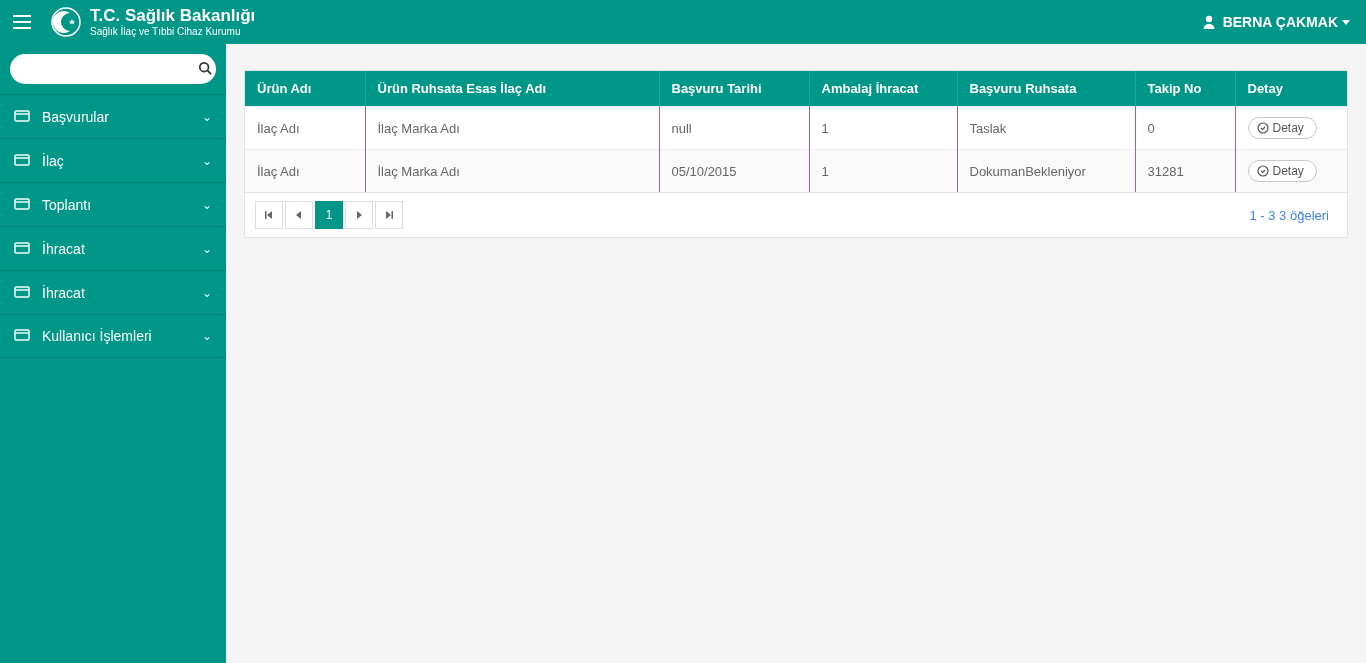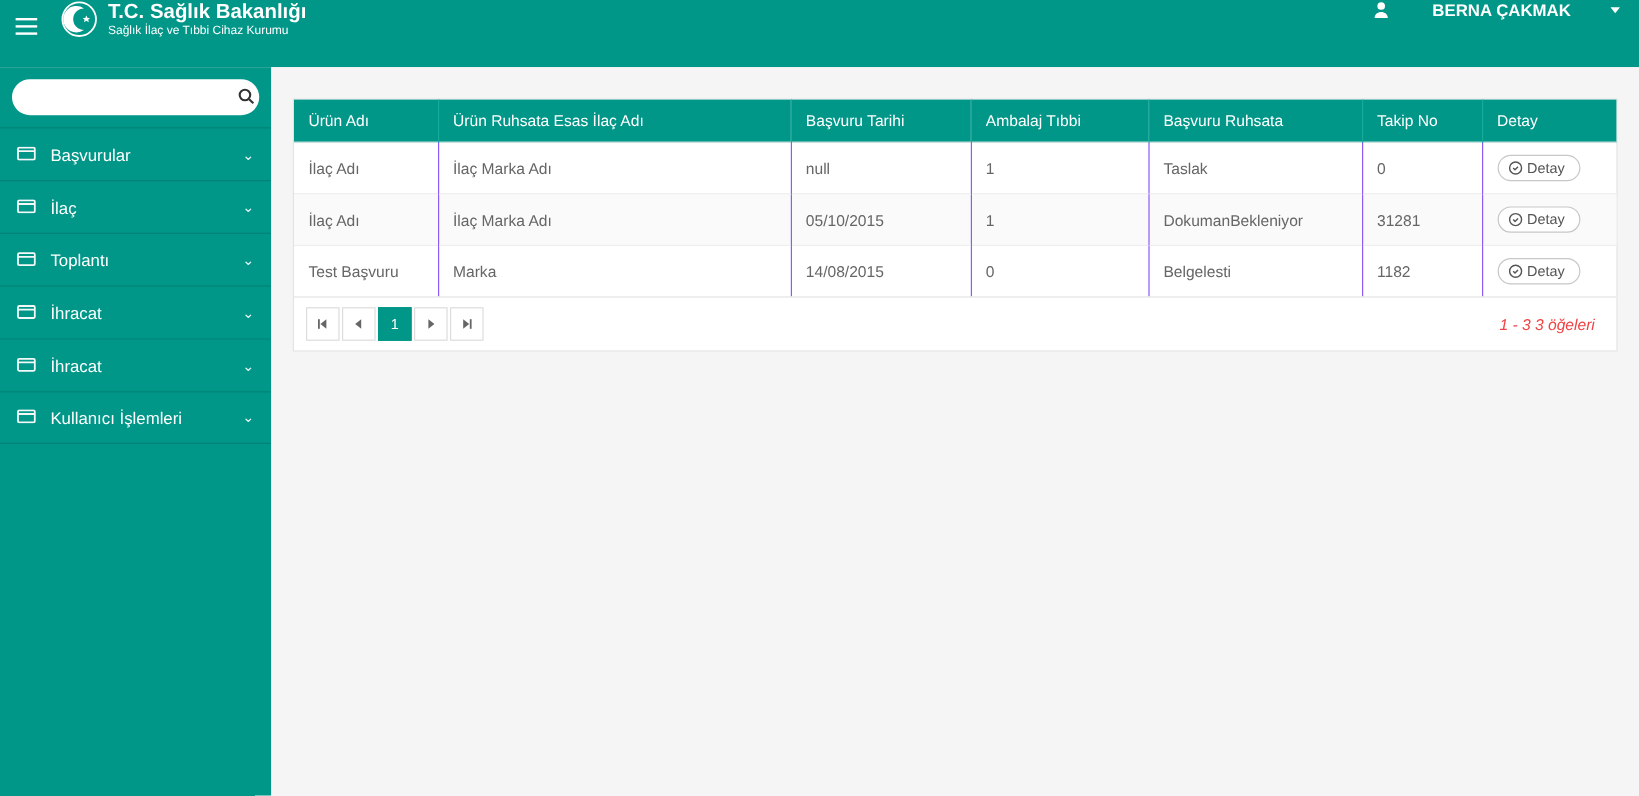--- a/index.html
+++ b/index.html
@@ -7,23 +7,23 @@
     font-family: -apple-system, "Segoe UI", Arial, sans-serif;
     font-size: 14px;
     background: #f3f3f3;
     color: #555;
     width: 1366px;
     height: 663px;
     overflow: hidden;
   }
   .header {
     background: #009688;
-    height: 56px;
-    display: flex;
-    align-items: flex-start;
+    height: 44px;
+    display: flex;
+    align-items: center;
     color: #fff;
     position: relative;
   }
   .hamburger {
     width: 44px;
     height: 44px;
     display: flex;
     align-items: center;
     justify-content: center;
     cursor: pointer;
@@ -59,21 +59,20 @@
   .logo-text .t1 { font-weight: bold; font-size: 17px; }
   .logo-text .t2 { font-size: 10px; }
   .user-area {
     margin-left: auto;
     display: flex;
     align-items: center;
     padding-right: 16px;
     font-weight: bold;
     font-size: 14px;
     cursor: pointer;
-    gap: 29px;
   }
   .user-area .user-icon { margin-right: 6px; }
   .user-area .caret { margin-left: 4px; }
 
   .layout {
     display: flex;
     height: calc(100% - 44px);
   }
   .sidebar {
     width: 226px;
@@ -139,21 +138,21 @@
     border: 1px solid #e3e3e3;
   }
   table.grid {
     width: 100%;
     border-collapse: collapse;
     font-size: 13px;
   }
   table.grid thead th {
     background: #009688;
     color: #fff;
-    font-weight: normal;
+    font-weight: bold;
     text-align: left;
     padding: 10px 12px;
     border-right: 1px solid #17a99a;
   }
   table.grid thead th:last-child { border-right: none; }
   table.grid tbody td {
     padding: 10px 12px;
     border-right: 1px solid #8b5cf6;
     border-top: 1px solid #eee;
     color: #666;
@@ -193,23 +192,22 @@
     cursor: pointer;
   }
   .pbtn.current {
     background: #009688;
     color: #fff;
     border-color: #009688;
   }
   .pager-info {
     margin-left: auto;
     font-size: 13px;
-    color: #ef4444;
+    color: #3b82f6;
     padding-right: 8px;
-    font-style: italic;
   }
 </style>
 </head>
 <body>
 
 <div class="header">
   <div class="hamburger">
     <div class="hamburger-icon">
       <span></span>
         <span></span>
@@ -326,21 +324,21 @@
             <col style="width:148px">
             <col style="width:178px">
             <col style="width:100px">
             <col style="width:112px">
         </colgroup>
         <thead>
           <tr>
             <th>Ürün Adı</th>
             <th>Ürün Ruhsata Esas İlaç Adı</th>
             <th>Başvuru Tarihi</th>
-            <th>Ambalaj Tıbbi</th>
+            <th>Ambalaj İhracat</th>
             <th>Başvuru Ruhsata</th>
             <th>Takip No</th>
             <th>Detay</th>
           </tr>
         </thead>
         <tbody>
           <tr>
             <td>İlaç Adı</td>
             <td>İlaç Marka Adı</td>
             <td>null</td>
@@ -367,37 +365,20 @@
             <td>
               <button class="detail-btn">
                 <svg width="12" height="12" viewBox="0 0 12 12" fill="none" stroke="#555" stroke-width="1.2">
                     <circle cx="6" cy="6" r="5"></circle>
                     <path d="M4 6 L5.5 7.5 L8 5"></path>
                   </svg>
                 <span>Detay</span>
               </button>
             </td>
           </tr>
-          <tr>
-            <td>Test Başvuru</td>
-            <td>Marka</td>
-            <td>14/08/2015</td>
-            <td>0</td>
-            <td>Belgelesti</td>
-            <td>1182</td>
-            <td>
-              <button class="detail-btn">
-                <svg width="12" height="12" viewBox="0 0 12 12" fill="none" stroke="#555" stroke-width="1.2">
-                    <circle cx="6" cy="6" r="5"></circle>
-                    <path d="M4 6 L5.5 7.5 L8 5"></path>
-                  </svg>
-                <span>Detay</span>
-              </button>
-            </td>
-          </tr>
         </tbody>
       </table>
 
       <div class="pager-bar">
         <div class="pbtn">
           <svg width="10" height="10" viewBox="0 0 10 10" fill="#666">
               <rect x="1" y="1" width="1.5" height="8"></rect>
               <polygon points="8,1 8,9 3,5"></polygon>
             </svg>
         </div>

